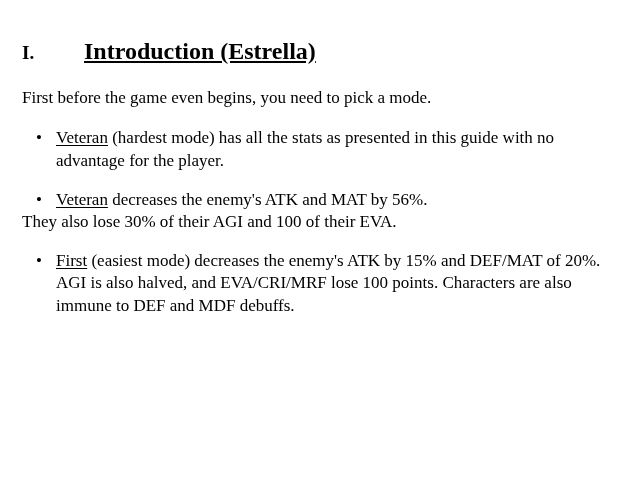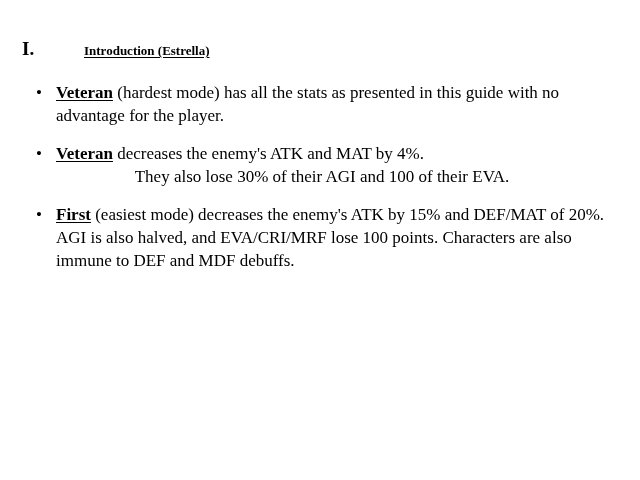--- a/index.html
+++ b/index.html
@@ -27,21 +27,21 @@
     margin-top: 8px;
     margin-bottom: 22px;
   }
   .heading-num {
     font-size: 19px;
     font-weight: bold;
     width: 62px;
     flex: 0 0 62px;
   }
   .heading-text {
-    font-size: 13px;
+    font-size: 24px;
     font-weight: bold;
     text-decoration: underline;
     text-underline-offset: 2px;
     text-align: right;
   }
   .para {
     font-size: 17px;
     line-height: 1.32;
     margin: 0 0 18px 0;
   }
@@ -58,51 +58,51 @@
     line-height: 1.33;
   }
   .bullet-item .dot {
     position: absolute;
     left: 14px;
     top: 0;
     font-size: 17px;
     line-height: 1.33;
   }
   .term {
-    font-weight: bold;
+    font-weight: normal;
     text-decoration: underline;
     text-underline-offset: 2px;
   }
   .sub-line {
     display: block;
     margin-left: -34px;
-    text-align: center;
   }
 </style>
 </head>
 <body>
 
 <div class="page">
 
   <div class="heading-row">
     <span class="heading-num">I.</span>
     <span class="heading-text">Introduction (Estrella)</span>
   </div>
 
+  <p class="para">First before the game even begins, you need to pick a mode.</p>
 
   <ul class="bullet-list">
 
     <li class="bullet-item">
       <span class="dot">•</span>
       <span class="term">Veteran</span><span> (hardest mode) has all the stats as presented in this guide with no advantage for the player.</span>
     </li>
 
     <li class="bullet-item">
       <span class="dot">•</span>
-      <span class="term">Veteran</span><span> decreases the enemy's ATK and MAT by 4%.</span>
+      <span class="term">Veteran</span><span> decreases the enemy's ATK and MAT by 56%.</span>
       <span class="sub-line">They also lose 30% of their AGI and 100 of their EVA.</span>
     </li>
 
     <li class="bullet-item">
       <span class="dot">•</span>
       <span class="term">First</span><span> (easiest mode) decreases the enemy's ATK by 15% and DEF/MAT of 20%. AGI is also halved, and EVA/CRI/MRF lose 100 points. Characters are also immune to DEF and MDF debuffs.</span>
     </li>
 
   </ul>
 

